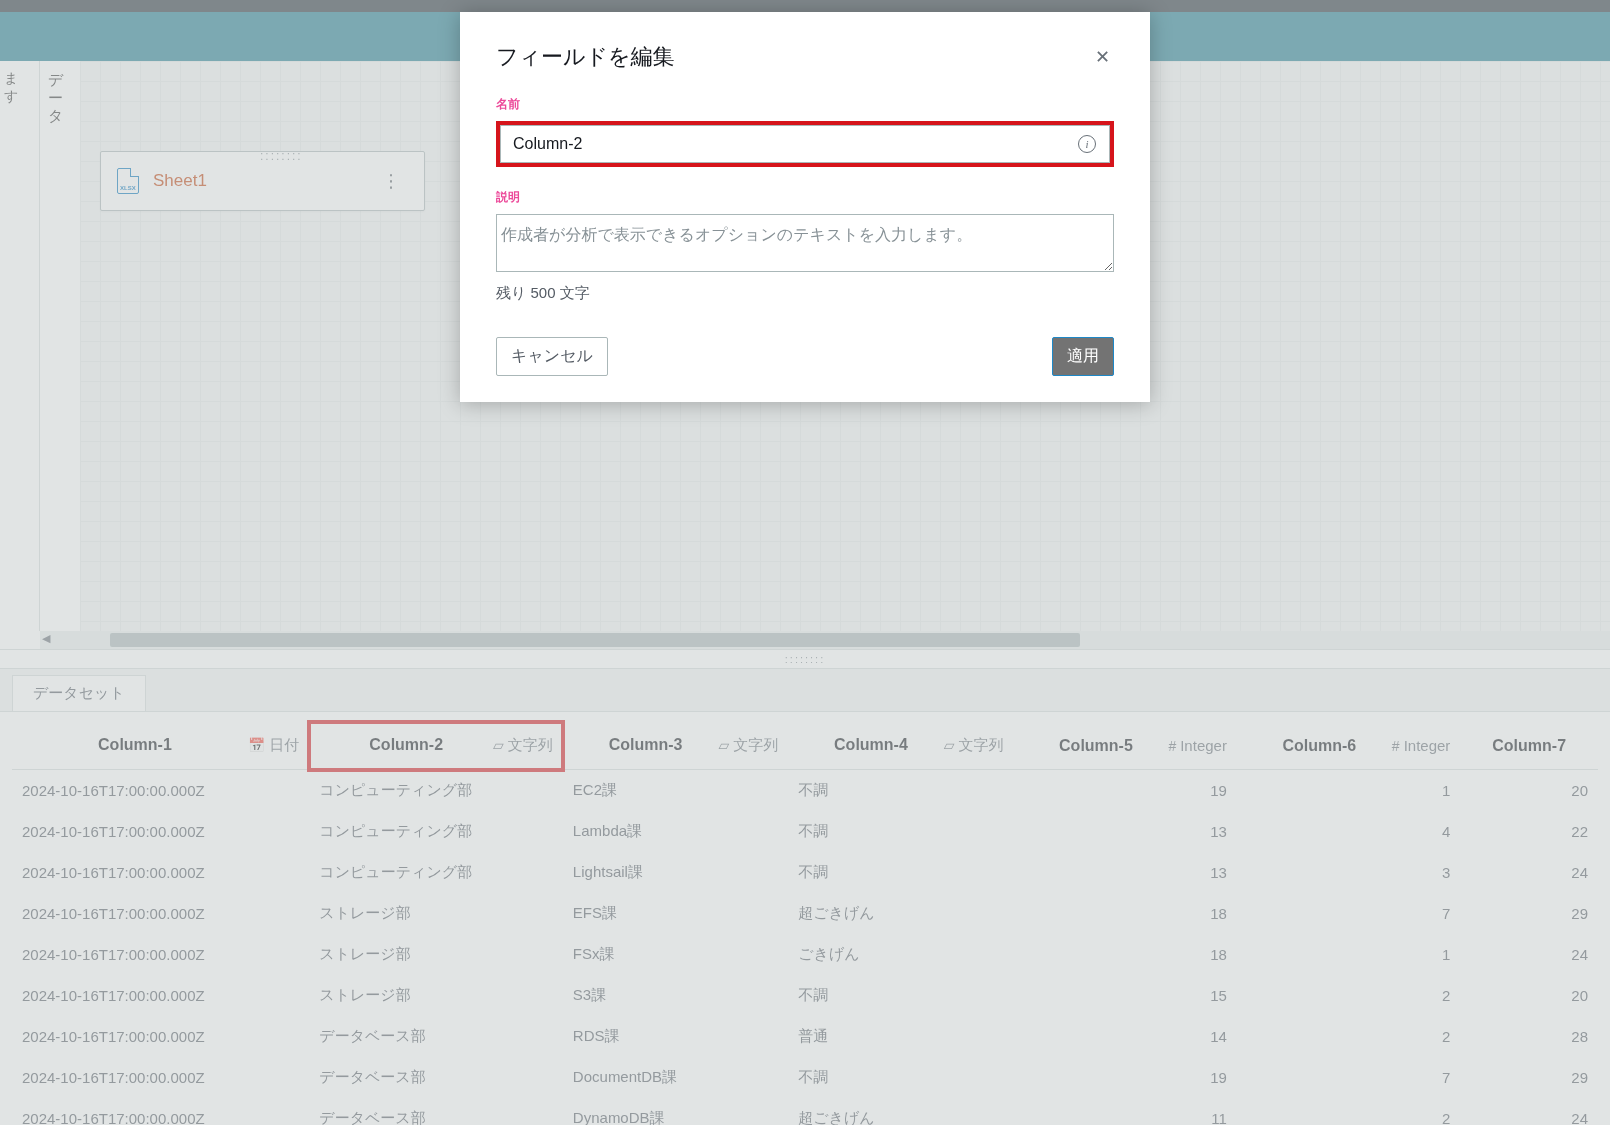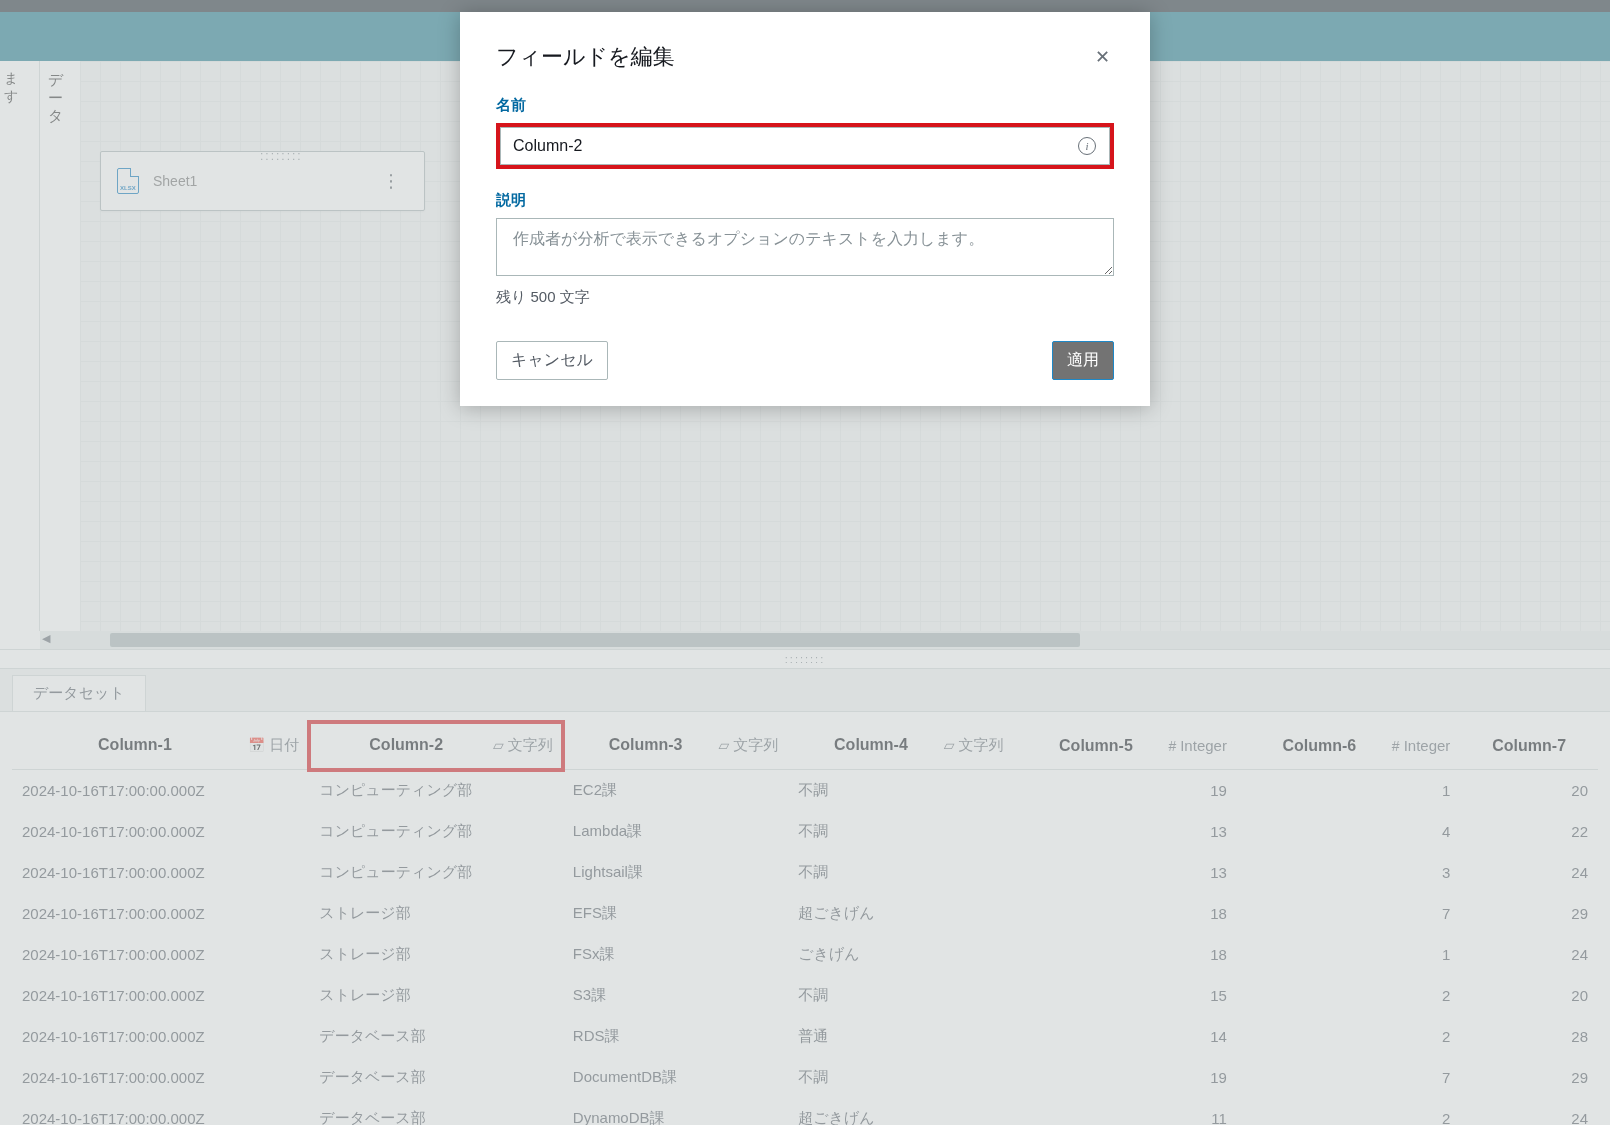--- a/index.html
+++ b/index.html
@@ -8,21 +8,21 @@
 .header{height:49px;background:#207c90}
 .main{display:flex;height:570px}
 .side-left{width:40px;border-right:1px solid #d5dbdb;padding:8px 4px;font-size:14px;color:#333}
 .data-label{width:40px;font-size:15px;color:#333;padding:10px 8px;line-height:1.2}
 .canvas{flex:1;background-color:#f1f3f3;background-image:linear-gradient(#e4e9e9 1px,transparent 1px),linear-gradient(90deg,#e4e9e9 1px,transparent 1px);background-size:20px 20px;position:relative;padding-top:90px;padding-left:20px}
 .drag-handle{position:absolute;top:88px;left:180px;color:#879196;font-size:12px;letter-spacing:2px;cursor:move}
 .sheet-card{background:#fff;border:1px solid #aab7b8;border-radius:2px;width:325px;height:60px;display:flex;align-items:center;padding:0 16px;box-shadow:0 1px 2px rgba(0,0,0,.05)}
 .xlsx-icon{width:22px;height:26px;border:1.5px solid #0073bb;border-radius:2px;position:relative;margin-right:14px}
 .xlsx-icon::before{content:"";position:absolute;top:-1px;right:-1px;width:8px;height:8px;background:#fff;border-left:1.5px solid #0073bb;border-bottom:1.5px solid #0073bb}
 .xlsx-text{position:absolute;bottom:2px;left:2px;font-size:6px;color:#0073bb;font-weight:bold}
-.sheet-name{font-size:14px;color:#737373;flex:1}
+.sheet-name{font-size:17px;color:#c2410c;flex:1}
 .more-btn{font-size:18px;color:#545b64;cursor:pointer;padding:4px 8px}
 .hscroll{height:18px;background:#e9edee;margin:0 0 0 40px;position:relative}
 .hscroll-thumb{position:absolute;left:70px;top:2px;height:14px;width:970px;background:#aab7b8;border-radius:2px}
 .hscroll-arrow{position:absolute;left:2px;top:1px;color:#687078;font-size:11px}
 .splitter{height:20px;display:flex;align-items:center;justify-content:center;background:#fff;border-top:1px solid #d5dbdb;border-bottom:1px solid #d5dbdb}
 .splitter-handle{color:#879196;font-size:11px;letter-spacing:2px}
 .tab-bar{background:#f2f3f3;border-bottom:1px solid #d5dbdb;padding:0 12px}
 .tab{display:inline-block;background:#fff;border:1px solid #d5dbdb;border-bottom:none;padding:8px 20px;font-size:15px;color:#545b64;margin-top:6px}
 .table-wrap{overflow:auto;height:470px;padding:0 12px}
 table{border-collapse:collapse;width:100%;margin-top:10px}
@@ -31,26 +31,26 @@
 th .type-icon{color:#687078;margin-right:4px;font-size:14px}
 td{padding:11px 10px;font-size:15px;color:#545b64;white-space:nowrap}
 .num{text-align:right}
 .highlight-th{outline:4px solid #d6141b;outline-offset:-2px}
 
 .overlay{position:absolute;inset:0;background:rgba(200,205,205,.55);display:flex;justify-content:center;align-items:flex-start}
 .modal{background:#fff;width:690px;margin-top:12px;box-shadow:0 2px 20px rgba(0,0,0,.25);padding:30px 36px 26px}
 .modal-header{display:flex;justify-content:space-between;align-items:center;margin-bottom:24px}
 .modal-title{font-size:22px;color:#16191f;font-weight:400}
 .close-x{font-size:18px;color:#687078;cursor:pointer;padding:4px}
-.field-label{font-size:15px;color:#0369a1;font-weight:600;margin-bottom:8px}
+.field-label{font-size:12px;color:#ec4899;font-weight:600;margin-bottom:8px}
 .name-row{border:4px solid #d6141b;padding:0;margin-bottom:22px}
 .name-input{width:100%;border:1px solid #aab7b8;padding:9px 36px 9px 12px;font-size:16px;color:#16191f;outline:none}
 .name-wrap{position:relative}
 .info-icon{position:absolute;right:14px;top:50%;transform:translateY(-50%);width:18px;height:18px;border:1.5px solid #687078;border-radius:50%;display:flex;align-items:center;justify-content:center;font-size:11px;color:#687078;font-style:italic;font-family:serif}
-.desc-ta{width:100%;border:1px solid #aab7b8;padding:10px 16px;font-size:16px;min-height:48px;resize:both;color:#16191f}
+.desc-ta{width:100%;border:1px solid #aab7b8;padding:10px 4px;font-size:16px;min-height:48px;resize:both;color:#16191f}
 .desc-ta::placeholder{color:#879196}
 .char-count{font-size:15px;color:#545b64;margin-top:8px}
 .modal-actions{display:flex;justify-content:space-between;margin-top:34px}
 .btn{padding:8px 14px;font-size:16px;border-radius:2px;cursor:pointer}
 .btn-cancel{background:#fff;border:1px solid #aab7b8;color:#545b64}
 .btn-apply{background:#737373;border:1px solid #1e88c7;color:#fff}
 .cal-icon{color:#687078;font-size:14px;margin-right:4px}
 </style>
 </head>
 <body>

